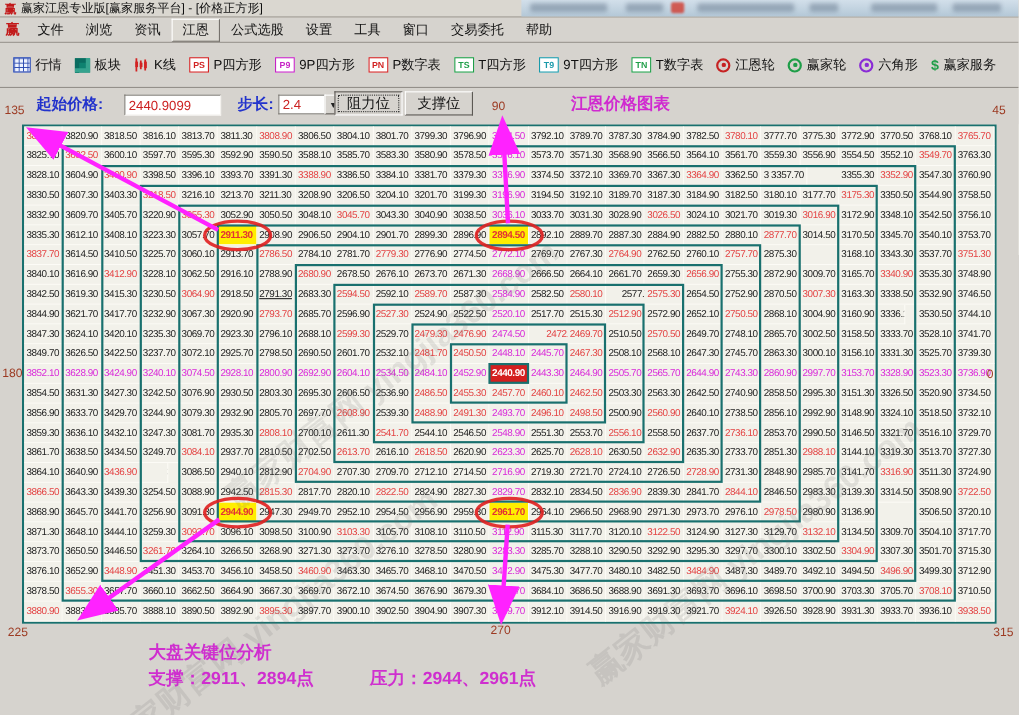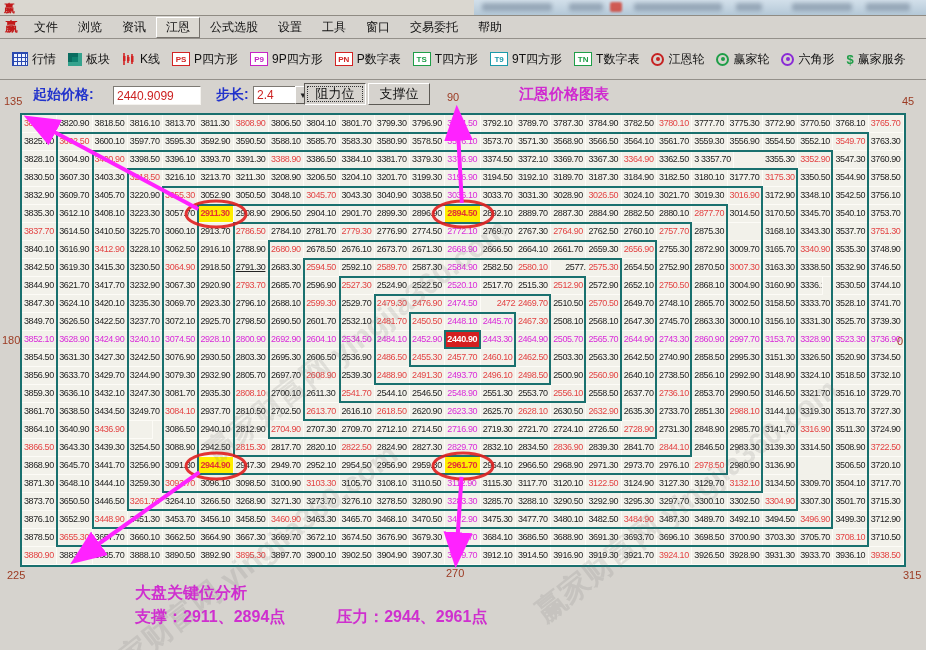--- a/index.html
+++ b/index.html
@@ -70,20 +70,21 @@
   .watermark{position:absolute;color:rgba(110,110,110,0.15);font-size:30px;font-weight:bold;
              transform:rotate(-38deg);white-space:nowrap;pointer-events:none;z-index:20}
   
   .analysis{position:absolute;color:#cf2fcf;font-weight:bold;white-space:nowrap;z-index:30}
 </style>
 </head>
 <body>
 
 <div class="titlebar">
   <span class="title-logo">赢</span>
+  <span class="title-text">赢家江恩专业版[赢家服务平台] - [价格正方形]</span>
   <div class="blue-strip">
     <div class="blur-blob" style="left:8px;width:70px"></div>
     <div class="blur-blob" style="left:95px;width:34px"></div>
     <div class="red-blob" style="left:136px"></div>
     <div class="blur-blob" style="left:160px;width:88px"></div>
     <div class="blur-blob" style="left:262px;width:26px"></div>
     <div class="blur-blob" style="left:318px;width:60px"></div>
     <div class="blur-blob" style="left:392px;width:44px"></div>
   </div>
 </div>

